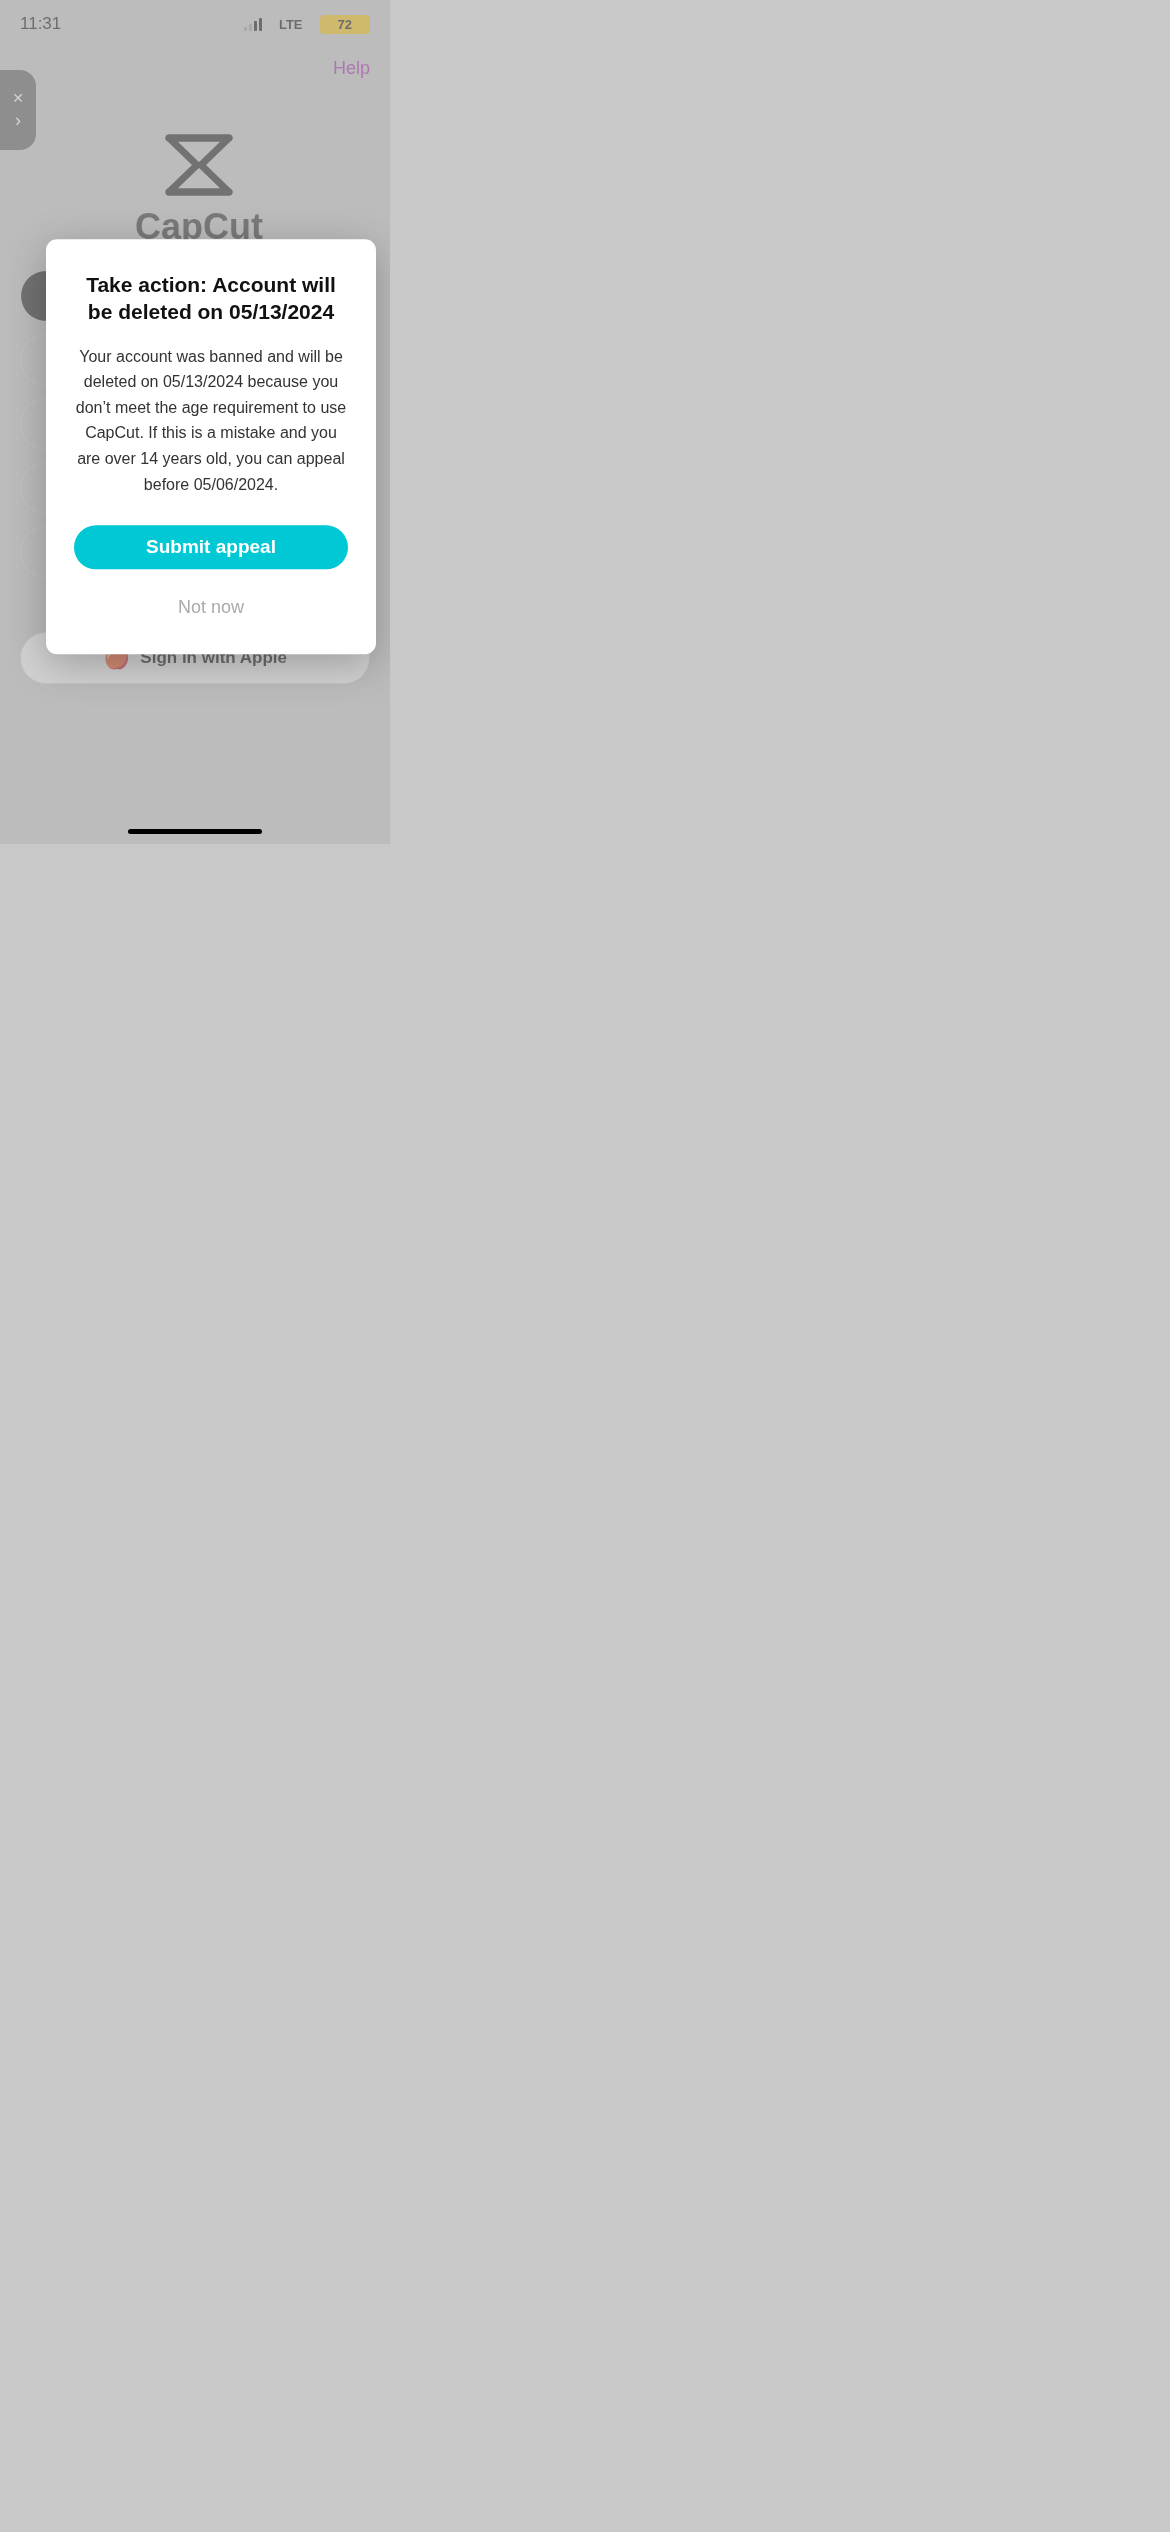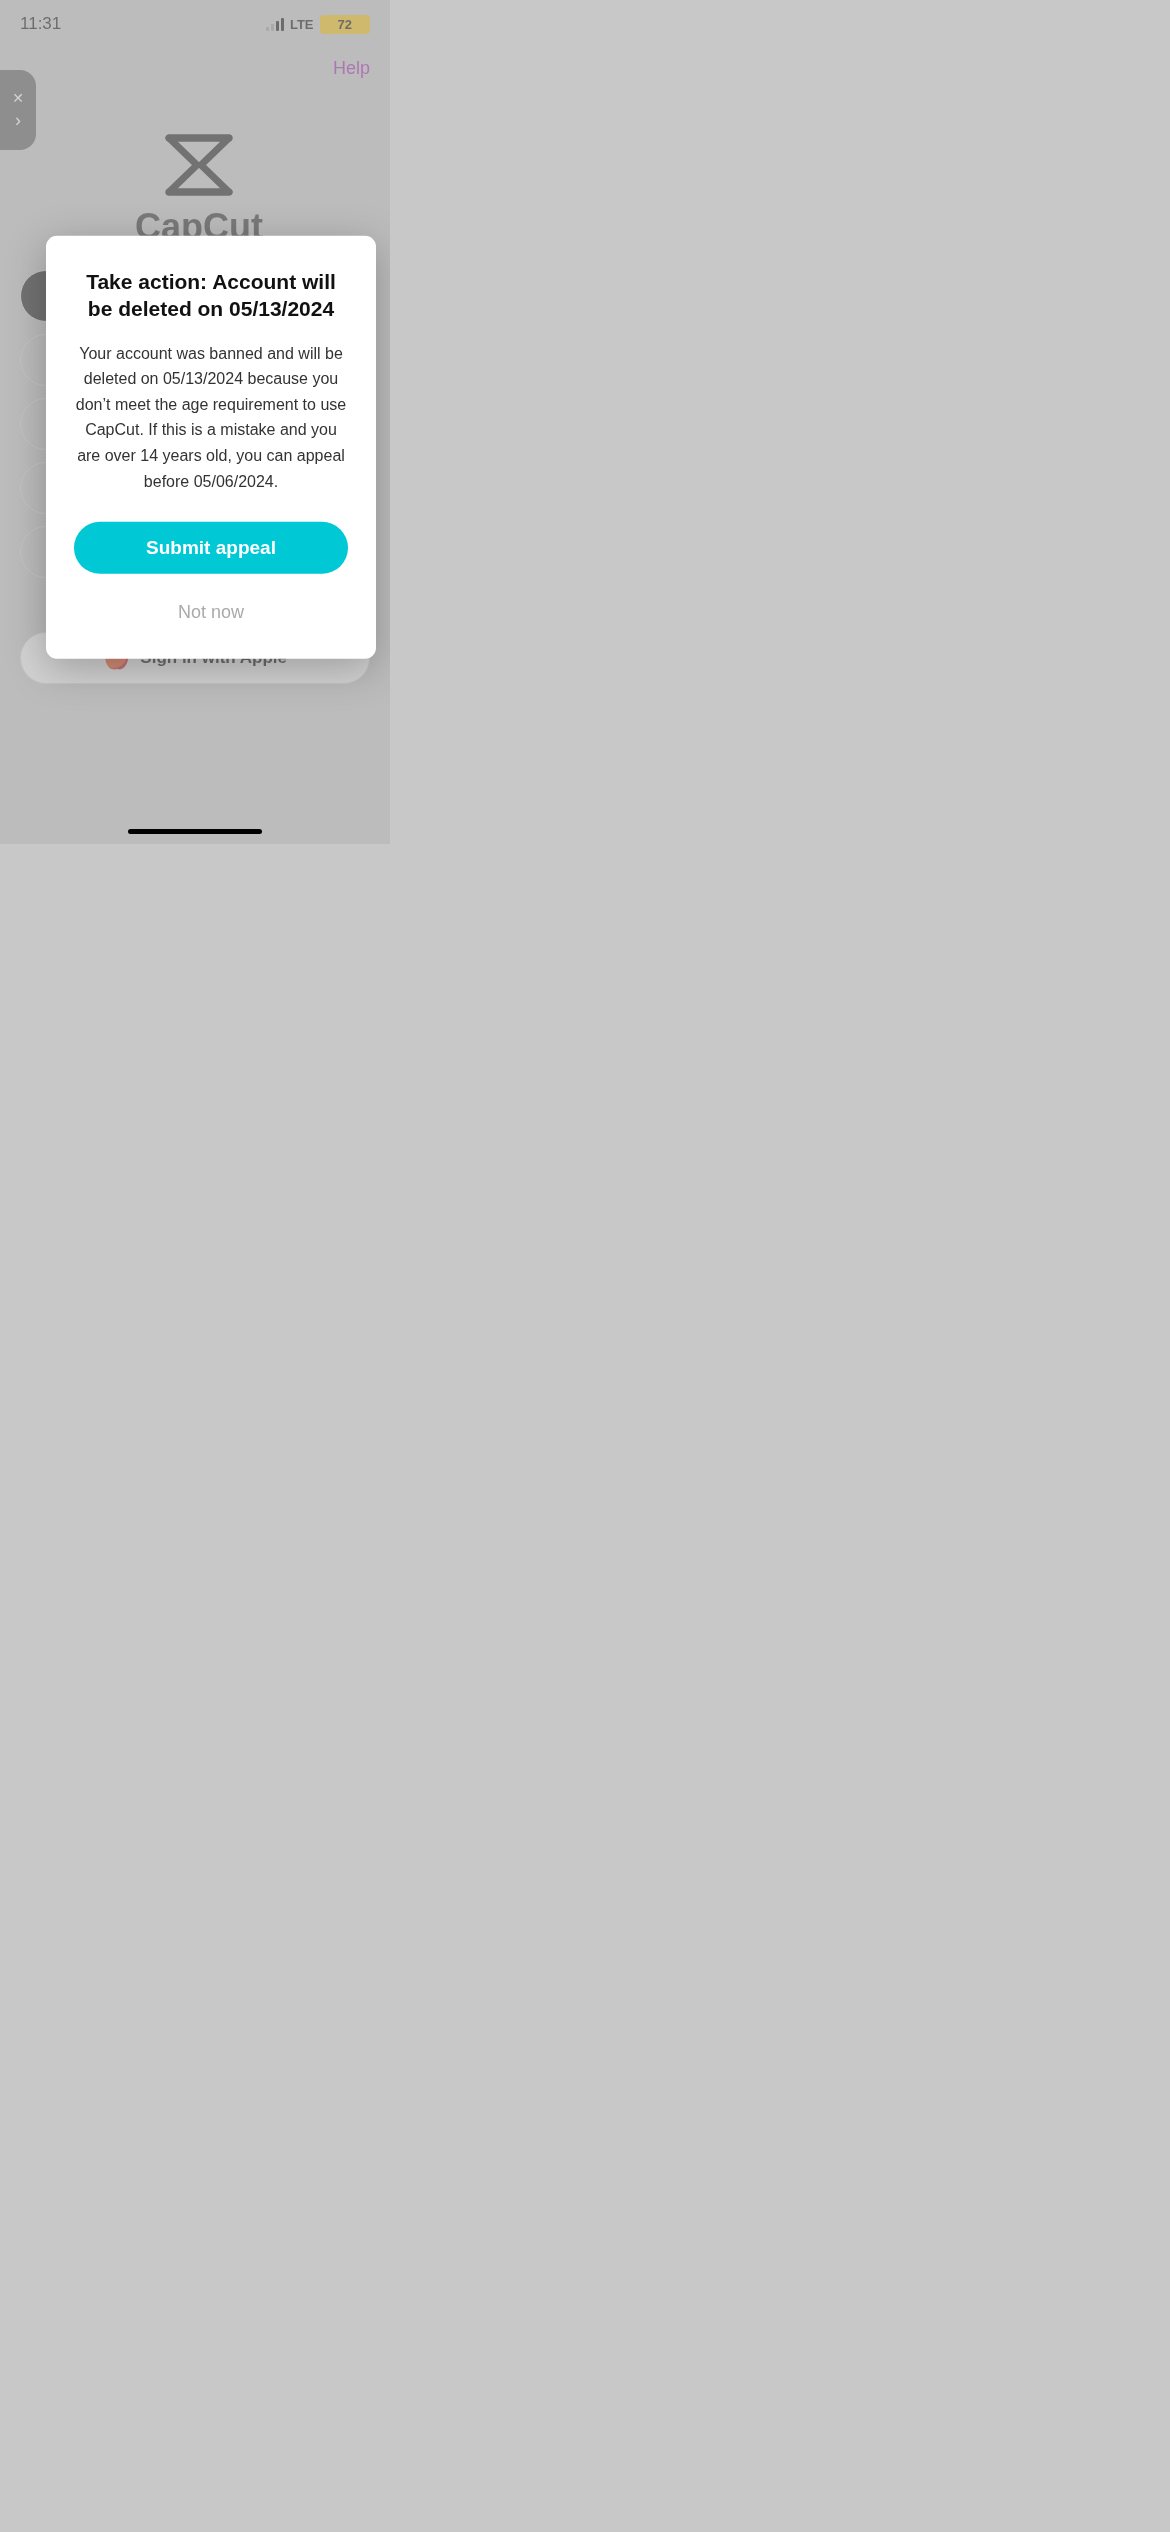--- a/index.html
+++ b/index.html
@@ -26,21 +26,21 @@
 
     .status-time {
       font-size: 17px;
       font-weight: 400;
       color: #000;
     }
 
     .status-right {
       display: flex;
       align-items: center;
-      gap: 6px;
+      gap: 17px;
     }
 
     .signal-bars {
       display: flex;
       align-items: flex-end;
       gap: 2px;
     }
 
     .signal-bar {
       width: 3px;
@@ -234,21 +234,21 @@
 
     .modal-body {
       font-size: 16px;
       color: #333;
       line-height: 1.6;
       margin-bottom: 28px;
     }
 
     .submit-appeal-btn {
       width: 100%;
-      height: 52px;
+      height: 44px;
       background: #00c8d4;
       border: none;
       border-radius: 28px;
       font-size: 19px;
       font-weight: 600;
       color: #fff;
       cursor: pointer;
       margin-bottom: 20px;
     }
 

